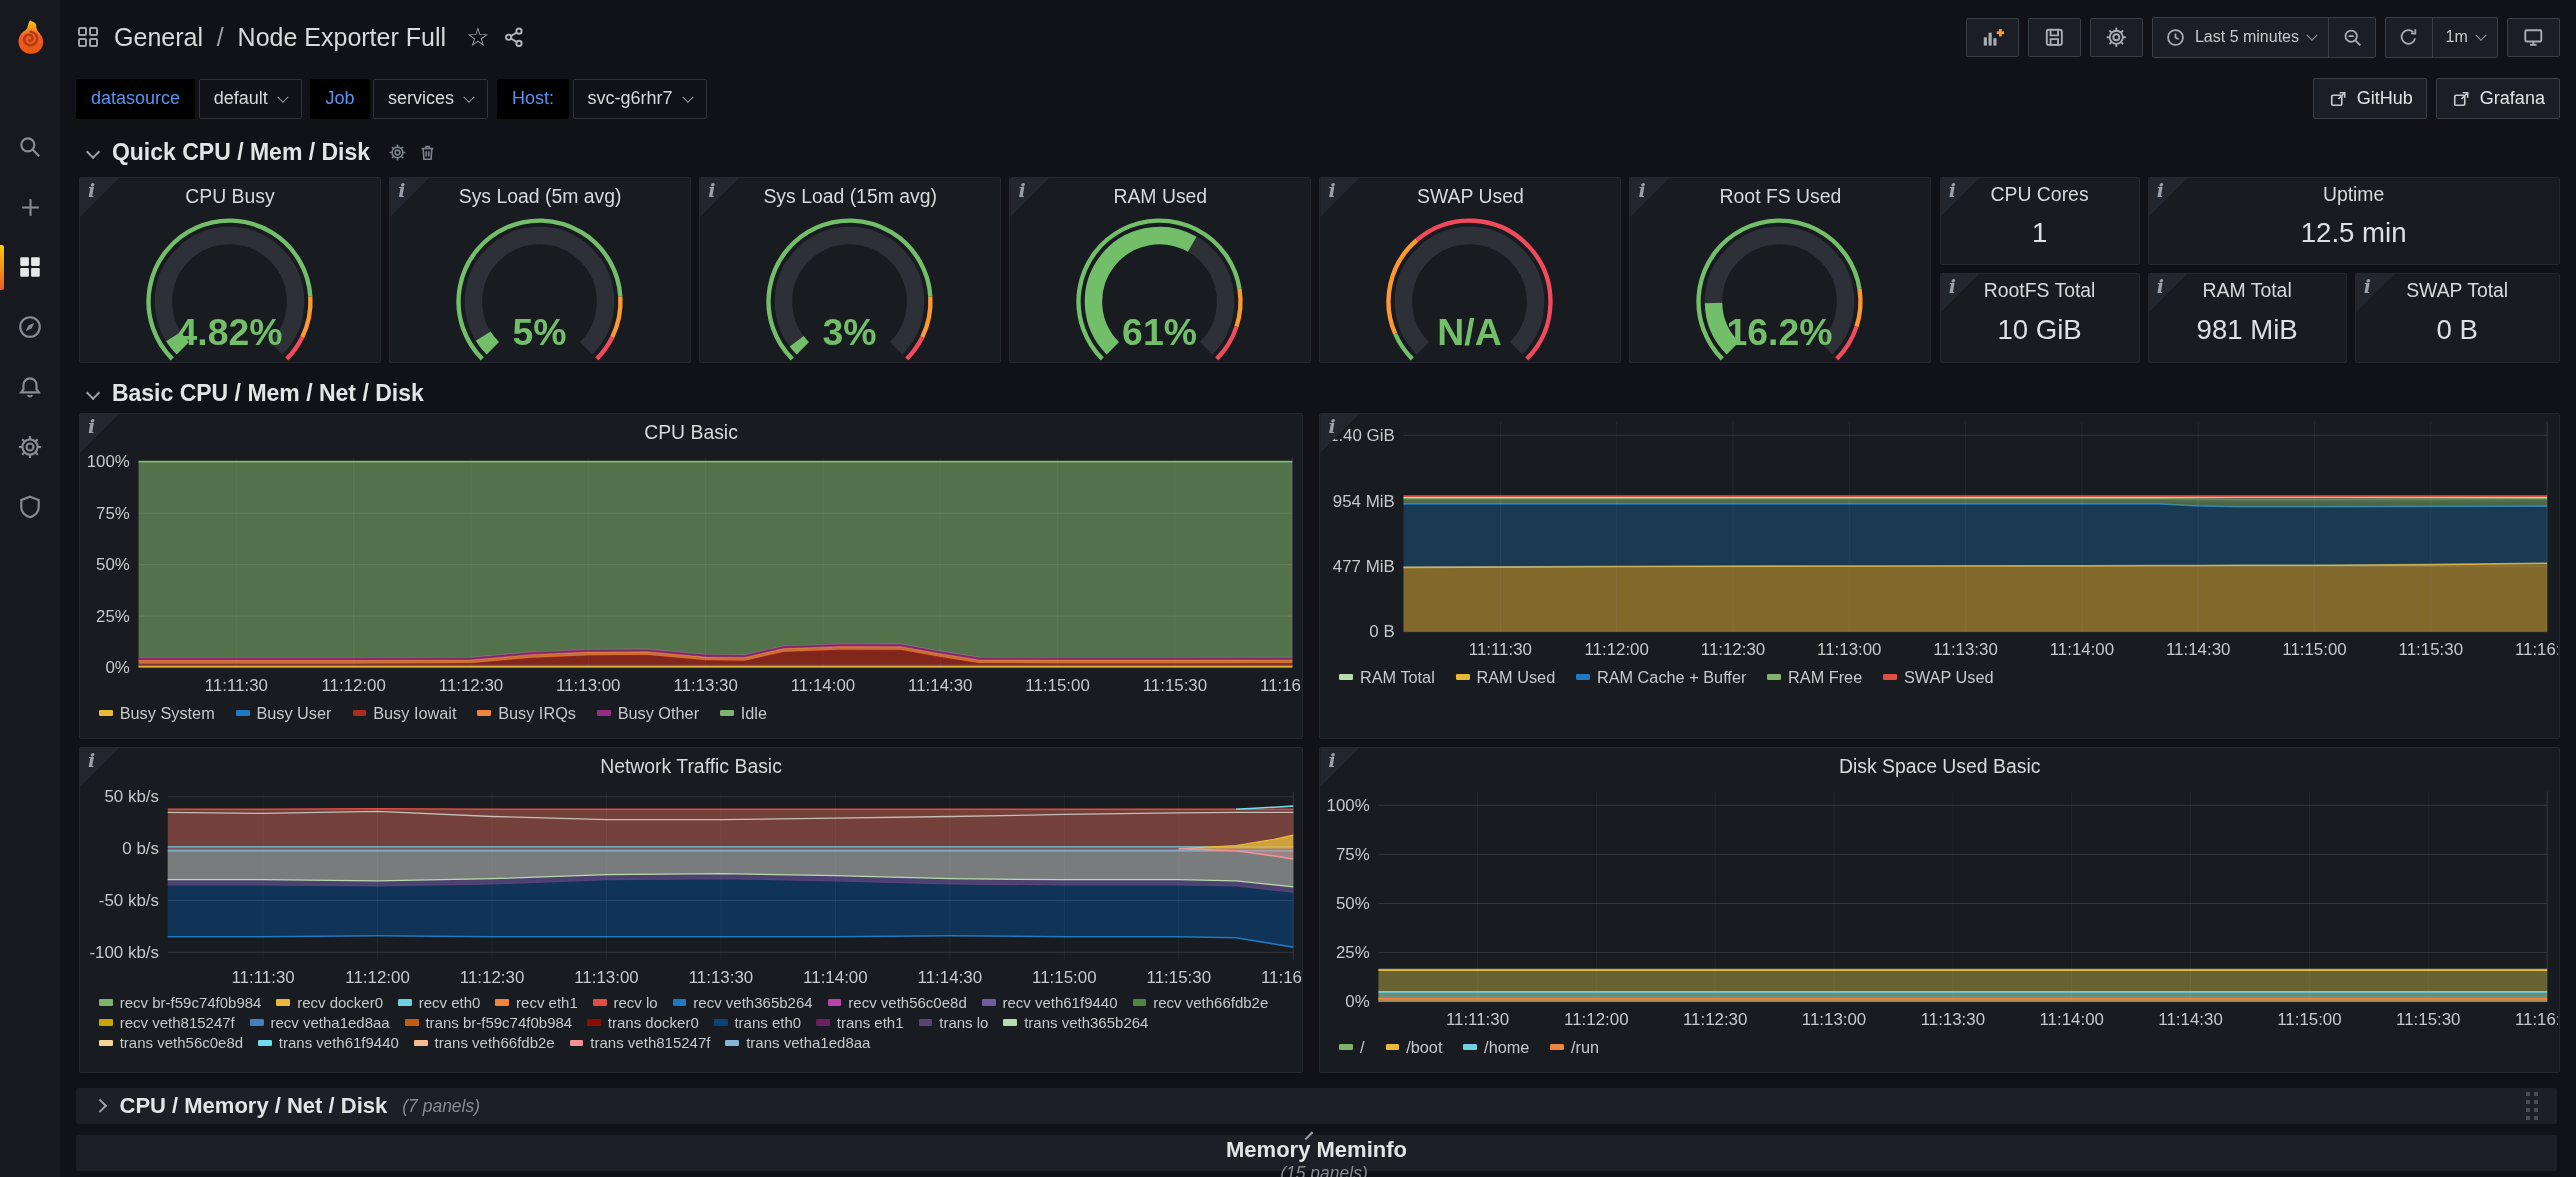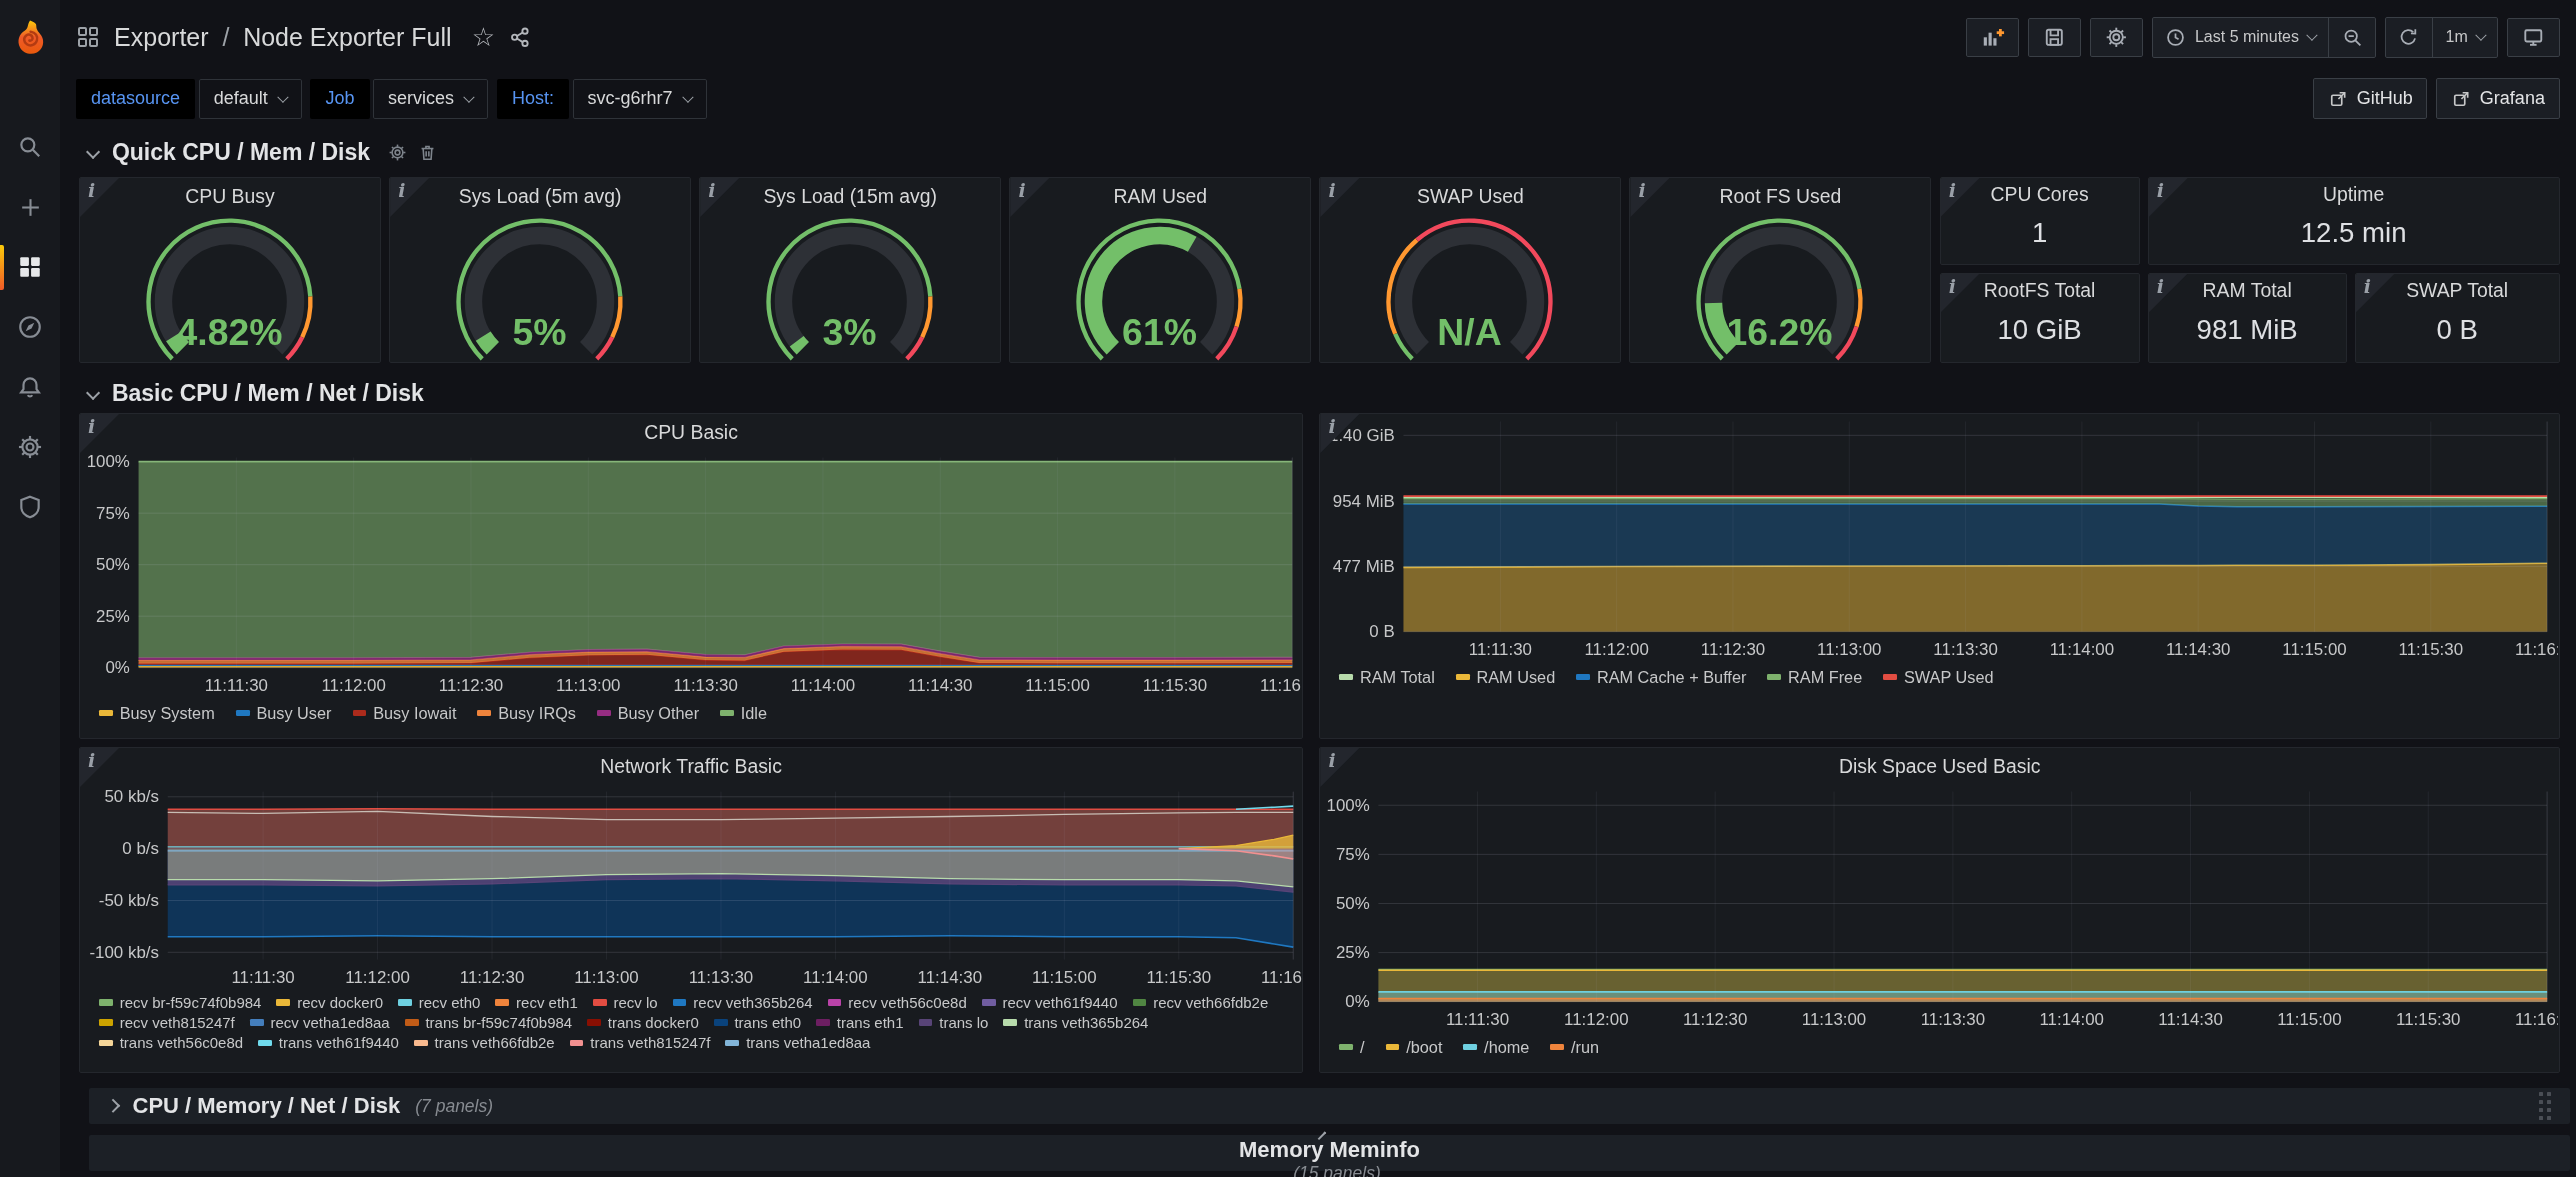--- a/index.html
+++ b/index.html
@@ -82,21 +82,21 @@
   .charts-row{position:absolute;left:79px;width:2481px;height:326px;display:flex;gap:16.3px;}
   .cr1{top:413px;} .cr2{top:747px;}
   .chart-left{flex:0 0 1224px;} .chart-right{flex:1;}
   .legend{padding:2.5px 15px 0 19px;display:flex;flex-wrap:wrap;column-gap:21px;row-gap:5px;}
   .legend .li{display:flex;align-items:center;gap:6.9px;font-size:16.3px;color:#C7C8C9;cursor:pointer;}
   .legend .sw{width:13.8px;height:6.9px;border-radius:1.3px;flex:0 0 auto;}
   .net .legend{font-size:15px;column-gap:15px;row-gap:3.1px;padding-top:1.3px;}
   .net .legend .li{font-size:15px;}
 
   
-  .rowhdr{position:absolute;left:89px;width:2481px;height:36px;background:#1C2026;border-radius:2px;
+  .rowhdr{position:absolute;left:76px;width:2481px;height:36px;background:#1C2026;border-radius:2px;
           display:flex;align-items:center;padding:0 19px;box-sizing:border-box;cursor:pointer;}
   .rowhdr .chevr{width:7.5px;height:7.5px;border-right:2.2px solid #9DA2A8;border-bottom:2.2px solid #9DA2A8;
           transform:rotate(-45deg);margin-right:15px;}
   .rowhdr .t{font-size:22px;font-weight:600;color:#E3E4E6;}
   .rowhdr .c{font-size:17.5px;font-style:italic;color:#878B91;margin-left:15px;}
   .row-a{top:1088px;} .row-b{top:1135px;flex-direction:column;}
   .dots{margin-left:auto;display:grid;grid-template-columns:repeat(2,3.8px);grid-auto-rows:3.8px;gap:4.4px;cursor:grab;}
   .dots i{background:#4A4E55;border-radius:0.6px;}
 </style>
 </head>
@@ -174,21 +174,21 @@
   </nav>
 
   <header class="topnav">
     <div class="crumb">
       <svg width="24" height="24" viewBox="0 0 24 24">
         <rect x="3" y="3" width="7" height="7" rx="1"></rect>
           <rect x="14" y="3" width="7" height="7" rx="1"></rect>
         <rect x="3" y="14" width="7" height="7" rx="1"></rect>
           <rect x="14" y="14" width="7" height="7" rx="1"></rect>
       </svg>
-      <span>Exporter</span>
+      <span>General</span>
       <span class="sep">/</span>
       <span>Node Exporter Full</span>
       <span class="star">☆</span>
       <svg width="22.6" height="22.6" viewBox="0 0 24 24" style="stroke:#B4B7BC;fill:none;stroke-width:2;cursor:pointer">
         <circle cx="17" cy="5.5" r="2.8"></circle>
           <circle cx="6" cy="12" r="2.8"></circle>
           <circle cx="17" cy="18.5" r="2.8"></circle>
         <line x1="8.5" y1="10.7" x2="14.6" y2="6.9"></line>
           <line x1="8.5" y1="13.3" x2="14.6" y2="17.1"></line>
       </svg>

